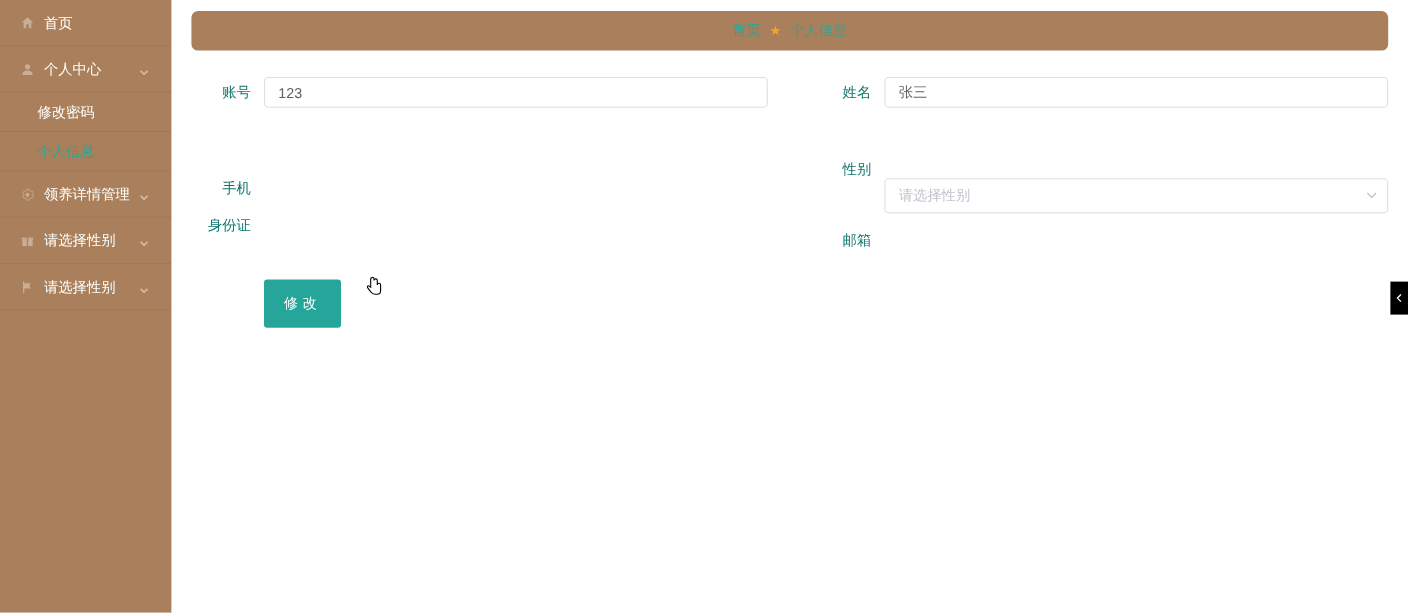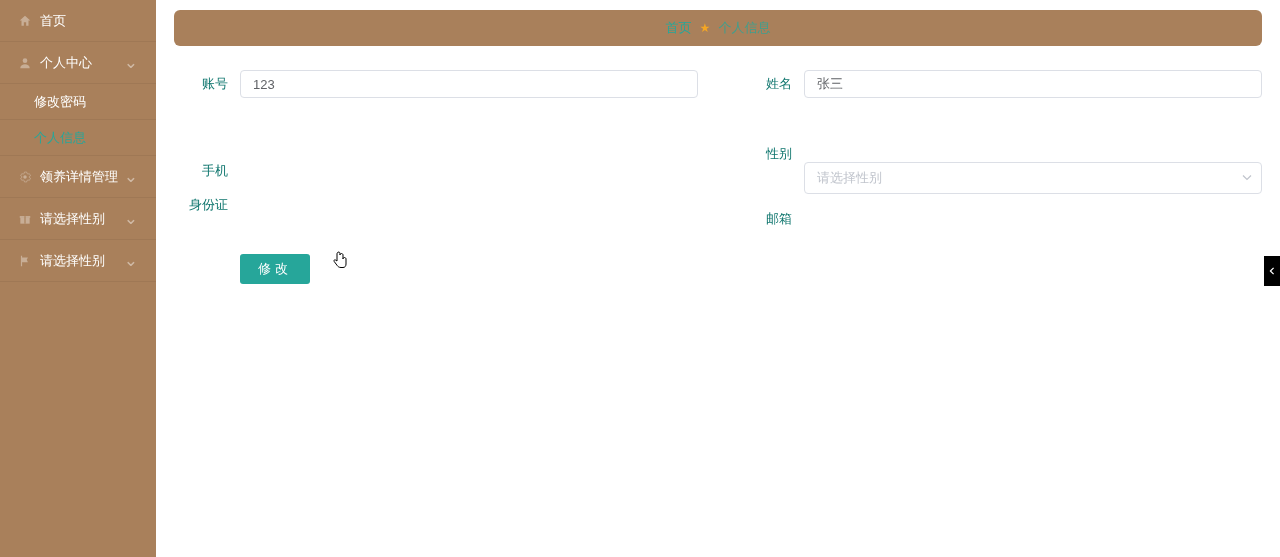--- a/index.html
+++ b/index.html
@@ -144,21 +144,21 @@
     }
     .upload-hint {
       margin-top: 14px;
       font-size: 12px;
       color: #999;
     }
 
     .submit-btn {
       margin-top: 24px;
       margin-left: 66px;
-      height: 30px;
+      height: 44px;
       padding: 0 18px;
       background: #26a69a;
       color: #fff;
       border: none;
       border-radius: 3px;
       cursor: pointer;
       font-size: 13px;
       letter-spacing: 4px;
     }
 

